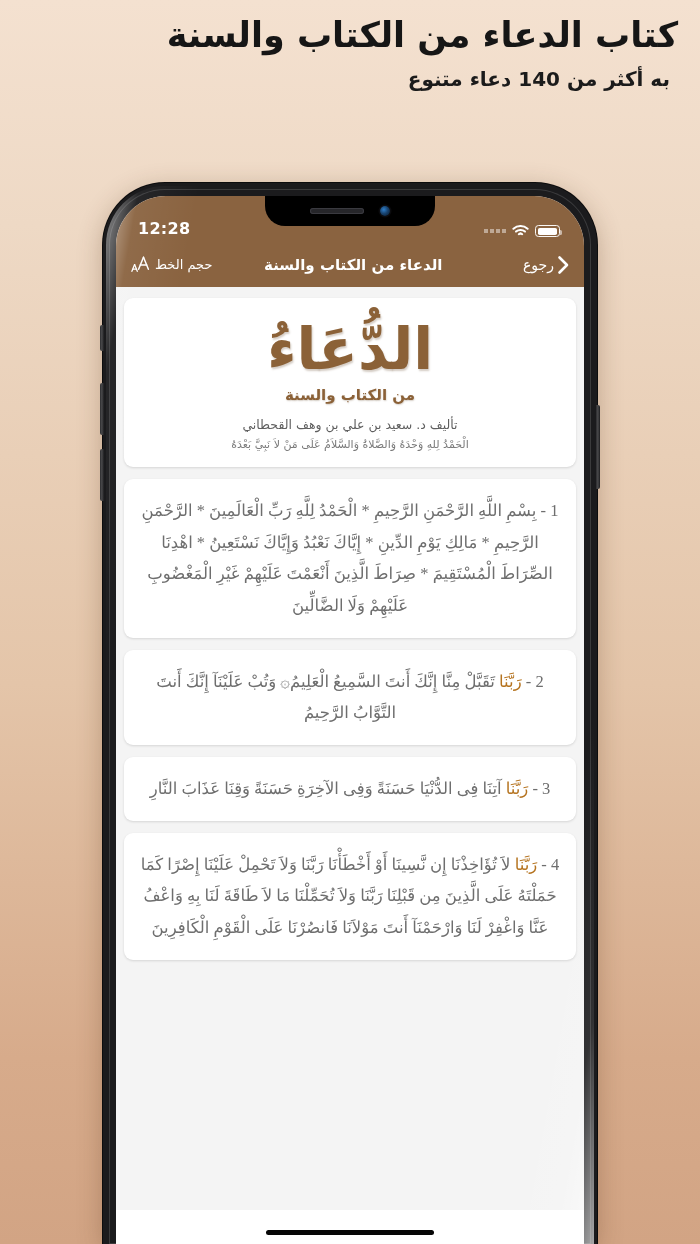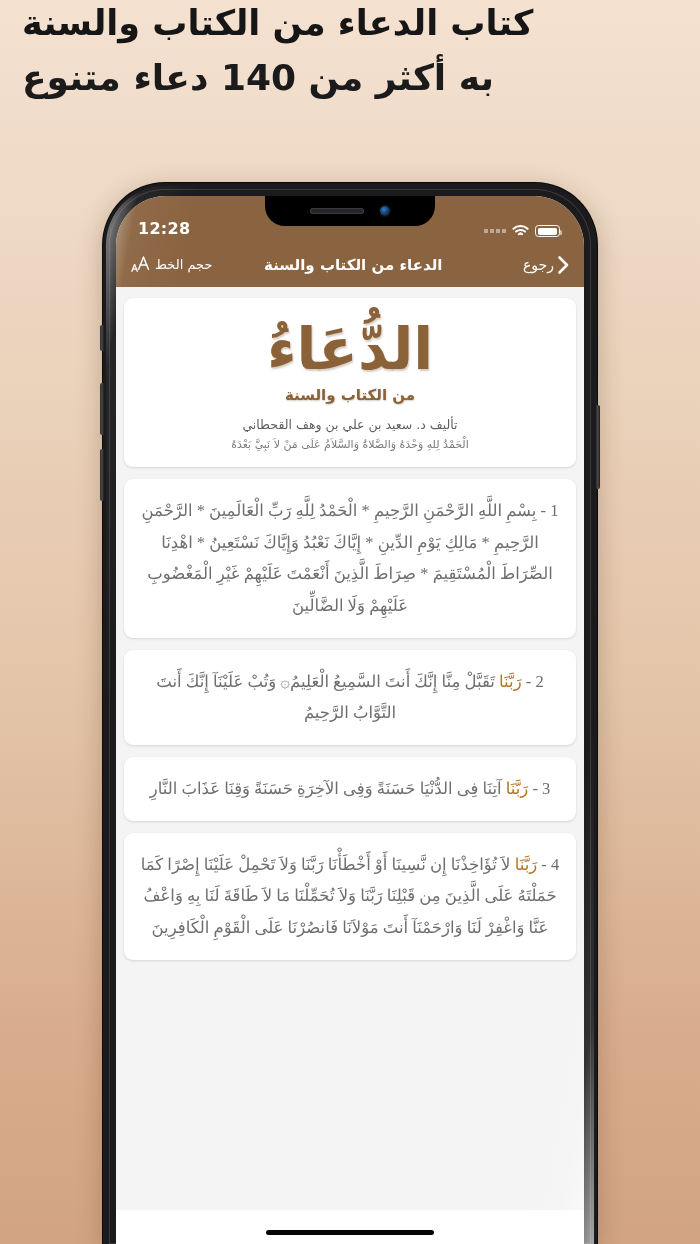--- a/index.html
+++ b/index.html
@@ -20,41 +20,41 @@
     width: 700px;
     height: 1244px;
     background: linear-gradient(to bottom, #f4e1d0 0%, #eed9c5 18%, #e4c5a9 55%, #d7ab8b 85%, #d2a484 100%);
     overflow: hidden;
   }
 
   
   .headings {
     position: absolute;
     top: 0; left: 0; right: 0;
-    padding-top: 2px;
-    text-align: left;
+    padding-top: 14px;
+    text-align: right;
     direction: rtl;
   }
   .headline {
     font-family: "DejaVu Sans", sans-serif;
     font-weight: 700;
     font-size: 35px;
     line-height: 1.22;
     color: #161616;
     letter-spacing: 0px;
     margin: 0 0 10px 0;
     padding: 0 22px;
   }
   .subheadline {
     font-family: "DejaVu Sans", sans-serif;
     font-weight: 600;
-    font-size: 36px;
+    font-size: 20px;
     line-height: 1.25;
     color: #1b1b1b;
-    margin: 0;
+    margin: 8px;
     padding: 0 22px;
   }
 
   
   #phone {
     position: absolute;
     left: 103px;
     top: 183px;
     width: 494px;
     height: 1061px;

